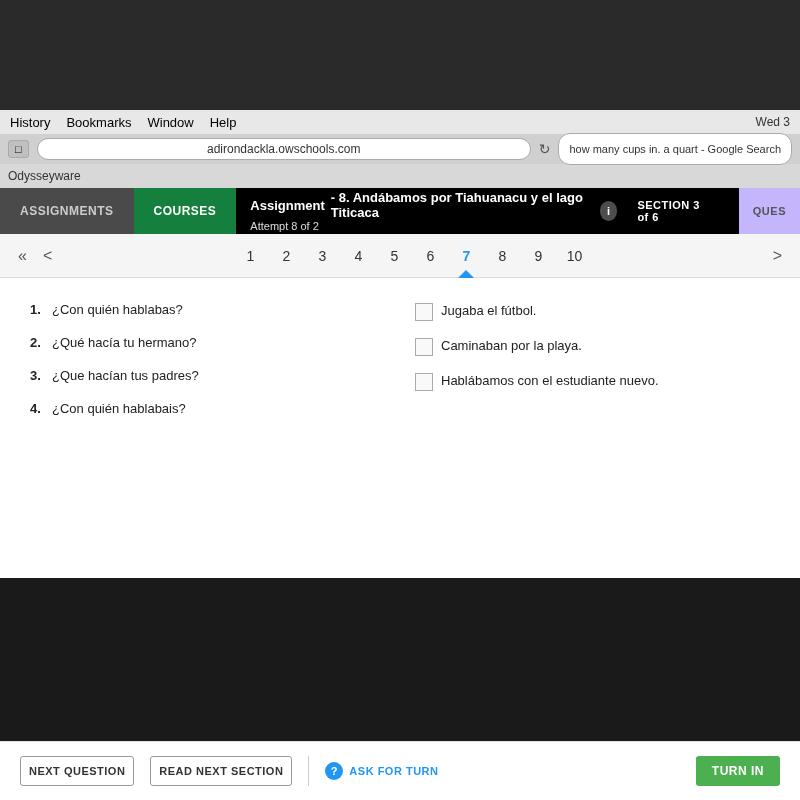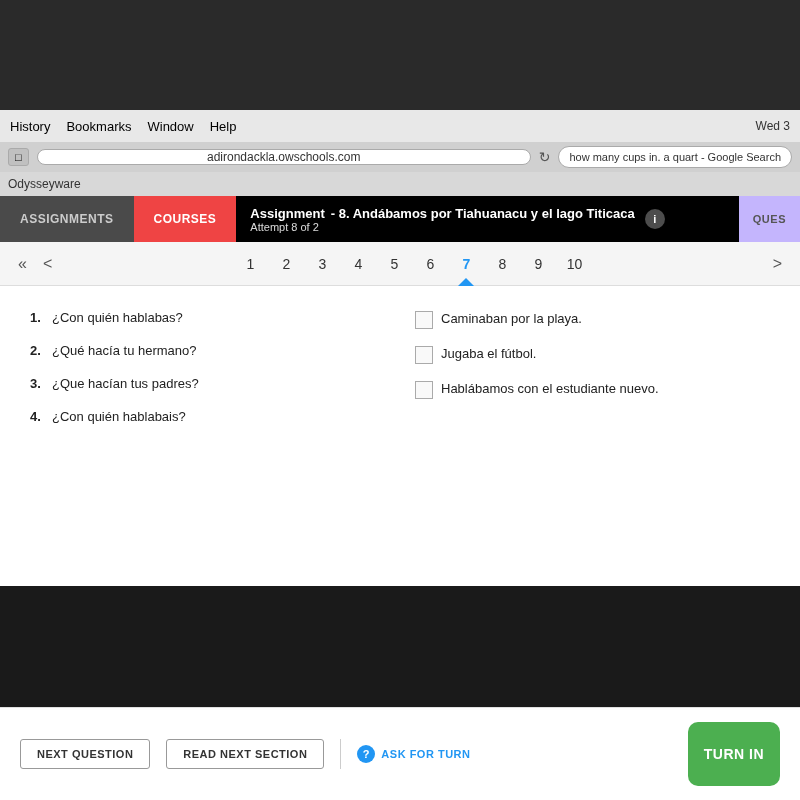--- a/index.html
+++ b/index.html
@@ -20,21 +20,21 @@
     }
 
     .menu-bar {
       background: #e8e8e8;
       display: flex;
       align-items: center;
       padding: 4px 10px;
       gap: 16px;
       font-size: 13px;
       color: #000;
-      height: 32px;
+      height: 24px;
     }
 
     .menu-bar-right {
       margin-left: auto;
       font-size: 12px;
       color: #333;
     }
 
     .address-bar-row {
       background: #d0d0d0;
@@ -56,40 +56,40 @@
 
     .address-field {
       flex: 1;
       background: white;
       border: 1px solid #aaa;
       border-radius: 12px;
       padding: 2px 12px;
       font-size: 12px;
       text-align: center;
       color: #333;
-      height: 16px;
+      height: 22px;
       display: flex;
       align-items: center;
       justify-content: center;
     }
 
     .reload-btn {
       font-size: 14px;
       color: #555;
       cursor: pointer;
     }
 
     .search-field {
       background: white;
       border: 1px solid #aaa;
       border-radius: 12px;
       padding: 2px 10px;
       font-size: 11px;
       color: #333;
-      height: 22px;
+      height: 32px;
       display: flex;
       align-items: center;
       min-width: 180px;
     }
 
     .bookmarks-bar {
       background: #d8d8d8;
       padding: 3px 8px;
       font-size: 12px;
       color: #333;
@@ -112,21 +112,21 @@
       align-items: center;
       font-size: 12px;
       font-weight: 600;
       color: #ccc;
       cursor: pointer;
       letter-spacing: 0.5px;
     }
 
     .nav-tab.active {
       color: #fff;
-      background: #ef4444;
+      background: #15803d;
     }
 
     .assignment-section {
       flex: 1;
       background: #000000;
       display: flex;
       align-items: center;
       padding: 8px 14px;
       gap: 10px;
     }
@@ -310,21 +310,21 @@
       position: absolute;
       bottom: 0;
       left: 0;
       right: 0;
     }
 
     .btn-action {
       border: 1.5px solid #999;
       background: white;
       color: #333;
-      padding: 8px 16px;
+      padding: 8px 8px;
       font-size: 11px;
       font-weight: 600;
       letter-spacing: 0.5px;
       cursor: pointer;
       border-radius: 3px;
     }
 
     .divider-v {
       width: 1px;
       height: 30px;
@@ -353,26 +353,26 @@
       justify-content: center;
       font-size: 11px;
       font-weight: bold;
     }
 
     .turn-in-btn {
       margin-left: auto;
       background: #4caf50;
       color: white;
       border: none;
-      padding: 24px 16px;
-      font-size: 14px;
-      font-weight: 600;
-      letter-spacing: 0.5px;
-      cursor: pointer;
-      border-radius: 10px;
+      padding: 8px 16px;
+      font-size: 12px;
+      font-weight: 600;
+      letter-spacing: 0.5px;
+      cursor: pointer;
+      border-radius: 3px;
     }
   </style>
 </head>
 <body>
 
 <div class="laptop-top"></div>
 
 <div class="menu-bar">
   <span>History</span>
   <span>Bookmarks</span>
@@ -398,20 +398,21 @@
 
   <div class="assignment-section">
     <div>
       <div style="display:flex; align-items:center; gap:6px;">
         <span class="assignment-title">Assignment</span>
         <span class="assignment-title">- 8. Andábamos por Tiahuanacu y el lago Titicaca</span>
       </div>
       <div class="assignment-subtitle">Attempt 8 of 2</div>
     </div>
     <div class="info-icon">i</div>
+    <div class="section-badge">SECTION 3 of 6</div>
   </div>
 
   <div class="question-tab">QUES</div>
 </div>
 
 <div class="pagination-bar">
   <button class="page-nav-btn">«</button>
   <button class="page-nav-btn">&lt;</button>
   <div class="page-numbers">
     <div class="page-num">1</div>
@@ -447,25 +448,25 @@
       </div>
       <div class="question-item">
         <span class="question-num">4.</span>
         <span>¿Con quién hablabais?</span>
       </div>
     </div>
 
     <div class="answers-col">
       <div class="answer-item">
         <div class="answer-checkbox"></div>
-        <span class="answer-text">Caminaban por la playa.</span>
+        <span class="answer-text">Jugaba el fútbol.</span>
       </div>
       <div class="answer-item">
         <div class="answer-checkbox"></div>
-        <span class="answer-text">Jugaba el fútbol.</span>
+        <span class="answer-text">Caminaban por la playa.</span>
       </div>
       <div class="answer-item">
         <div class="answer-checkbox"></div>
         <span class="answer-text">Hablábamos con el estudiante nuevo.</span>
       </div>
     </div>
   </div>
 </div>
 
 <div class="bottom-bar">

